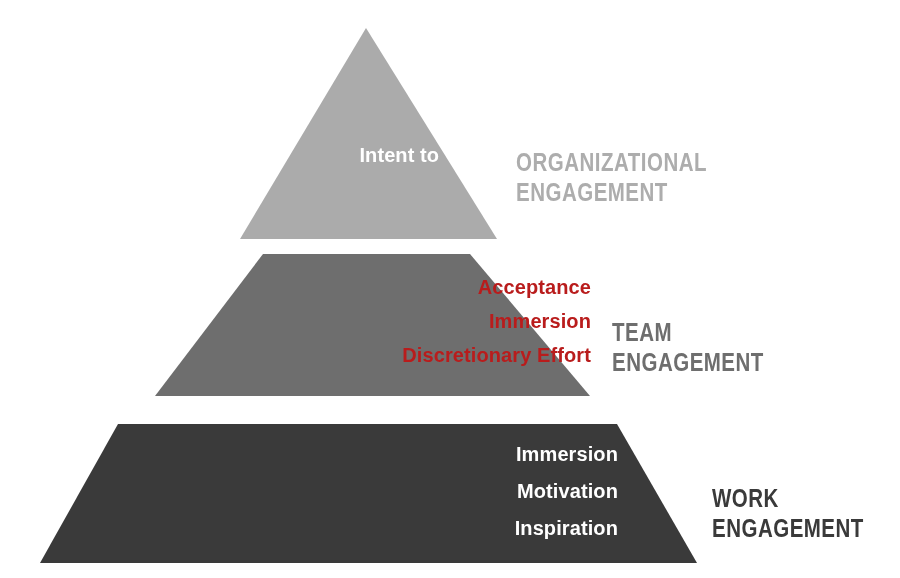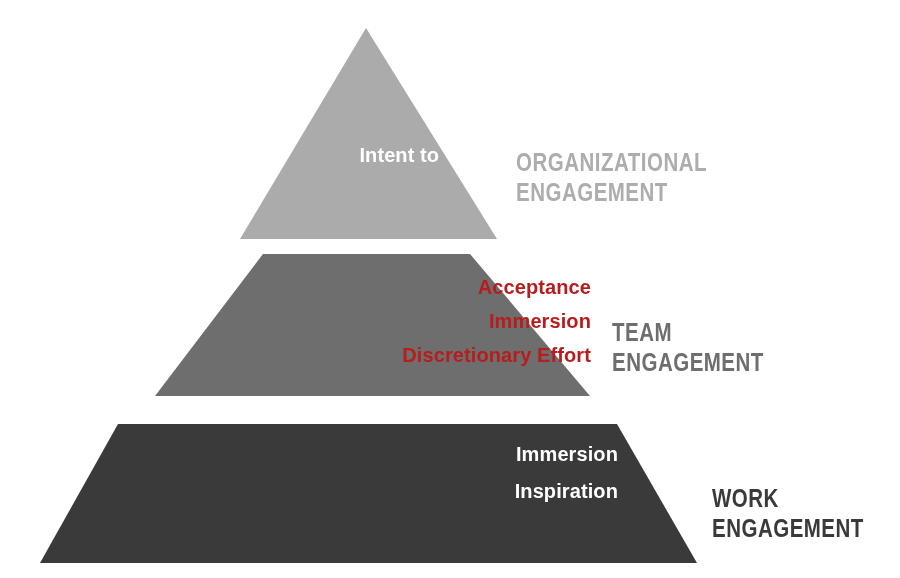--- a/index.html
+++ b/index.html
@@ -117,20 +117,21 @@
   </div>
 
   <div class="tier-text" id="tier-middle-text" style="color: #b91c1c;">
     <span class="line">Acceptance</span>
     <span class="line">Immersion</span>
     <span class="line">Discretionary Effort</span>
   </div>
 
   <div class="tier-text" id="tier-bottom-text" style="color: rgb(255, 255, 255);">
     <span class="line">Immersion</span>
+    <span class="line">Motivation</span>
     <span class="line">Inspiration</span>
   </div>
 
   <div class="side-label" id="label-organizational">
     <span class="line">Organizational</span>
     <span class="line">Engagement</span>
   </div>
 
   <div class="side-label" id="label-team">
     <span class="line">Team</span>

